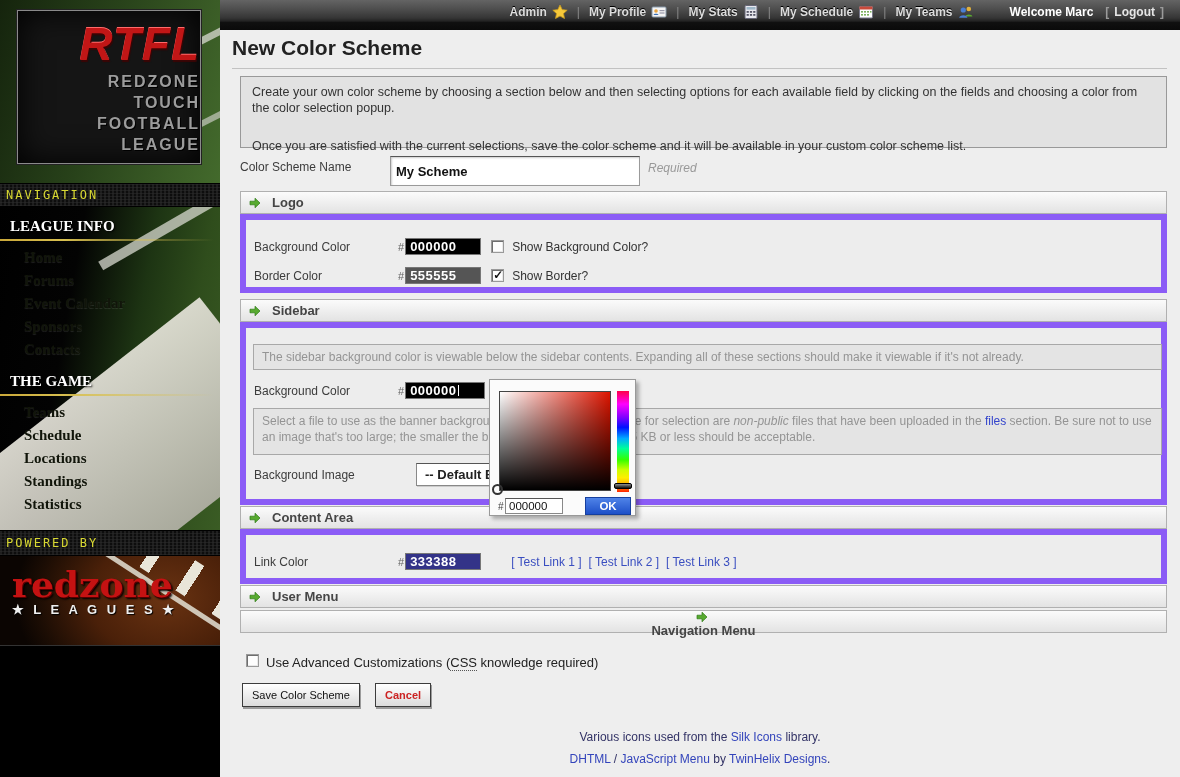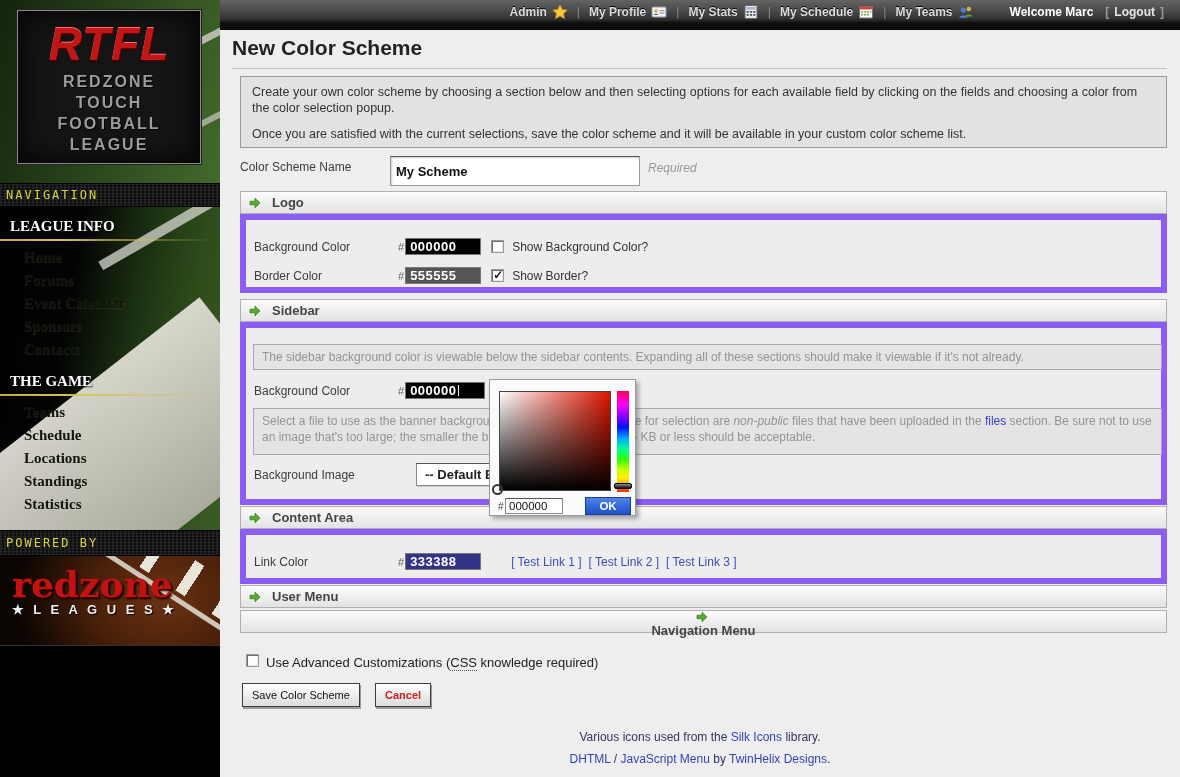--- a/index.html
+++ b/index.html
@@ -18,21 +18,21 @@
   .bigstripe { position:absolute; right:-70px; bottom:-30px; width:360px; height:170px; transform:rotate(-38deg);
     background:linear-gradient(#e6e4da,#b4b2a8); opacity:.92; }
   .bg-football { position:absolute; top:556px; left:0; width:220px; height:89px; overflow:hidden;
     background:radial-gradient(ellipse 150px 115px at 165px 42px,#6a3312 0%,#4a2009 50%,#1c0d04 85%,#0b0502 100%); }
   .laces { position:absolute; left:86px; top:-8px; width:170px; height:36px; transform:rotate(33deg); border-radius:4px;
     background:repeating-linear-gradient(90deg, transparent 0 16px, #e9e5d8 16px 27px, transparent 27px 43px); }
   .seam { position:absolute; left:70px; top:30px; width:180px; height:5px; transform:rotate(33deg); background:#dcd7ca; opacity:.9; }
   .bg-bottom-black { position:absolute; top:645px; left:0; width:220px; height:132px; background:#000; border-top:1px solid #333; }
 
   .logo-box { position:absolute; left:17px; top:10px; width:184px; height:154px; background:#151515;
-    border:1px solid #8a8a8a; outline:1px solid #222; text-align:center; box-shadow:inset 0 0 32px #000; }
+    border:1px solid #8a8a8a; outline:1px solid #222; text-align:right; box-shadow:inset 0 0 32px #000; }
   .logo-acronym { margin-top:6px; font-size:46px; line-height:54px; font-weight:bold; font-style:italic; letter-spacing:1px;
     color:#c11616; text-shadow:1px 2px 1px #3a0505, 0 -1px 0 #ff6a6a; }
   .logo-lines div { font-size:16px; font-weight:bold; letter-spacing:2px; color:#9c9c9c; line-height:21px; text-shadow:1px 1px 0 #000; }
 
   .pixel-bar { position:absolute; left:0; width:234px; height:24px; background-color:#0d0d0d;
     background-image:repeating-linear-gradient(90deg, rgba(45,45,45,.55) 0 2px, transparent 2px 4px),
                      repeating-linear-gradient(0deg, rgba(70,70,70,.3) 0 1px, transparent 1px 3px);
     border-top:1px solid #000; border-bottom:1px solid #000;
     color:#d8d832; font-family:"DejaVu Sans Mono", monospace; font-weight:normal; font-size:12px; letter-spacing:2px;
     line-height:23px; padding-left:6px; }
@@ -63,21 +63,21 @@
   .tb-logout { color:#e6e6e6; margin:0 5px; cursor:pointer; }
   .tb-icon { display:flex; width:16px; height:16px; }
 
   
   .main { position:absolute; left:220px; top:30px; width:960px; height:747px; background:#eee; }
   .page-title { position:absolute; left:12px; top:6px; font-size:21px; font-weight:bold; color:#222; }
   .title-rule { position:absolute; left:12px; top:38px; width:935px; border-top:1px solid #c2c2c2; }
 
   .intro { position:absolute; left:20px; top:46px; width:927px; height:72px; background:#e2e2e2;
     border:1px solid #999; padding:7px 11px; font-size:12.5px; color:#333; line-height:16px; }
-  .intro p + p { margin-top:10px; }
+  .intro p + p { margin-top:22px; }
 
   .field-label { font-size:12px; color:#3c3c3c; }
   .abs { position:absolute; }
 
   .scheme-input { position:absolute; left:170px; top:126px; width:250px; height:23px; background:#fff;
     border:1px solid #9a9a9a; border-top-color:#555; box-shadow:inset 1px 1px 2px rgba(0,0,0,.2);
     font-family:"Liberation Sans",sans-serif; font-size:13px; font-weight:bold; color:#111; padding:14px 5px; }
   .required { position:absolute; left:428px; top:131px; font-style:italic; color:#999; font-size:12px; }
 
   .section-bar { position:absolute; left:20px; width:927px; height:23px;

